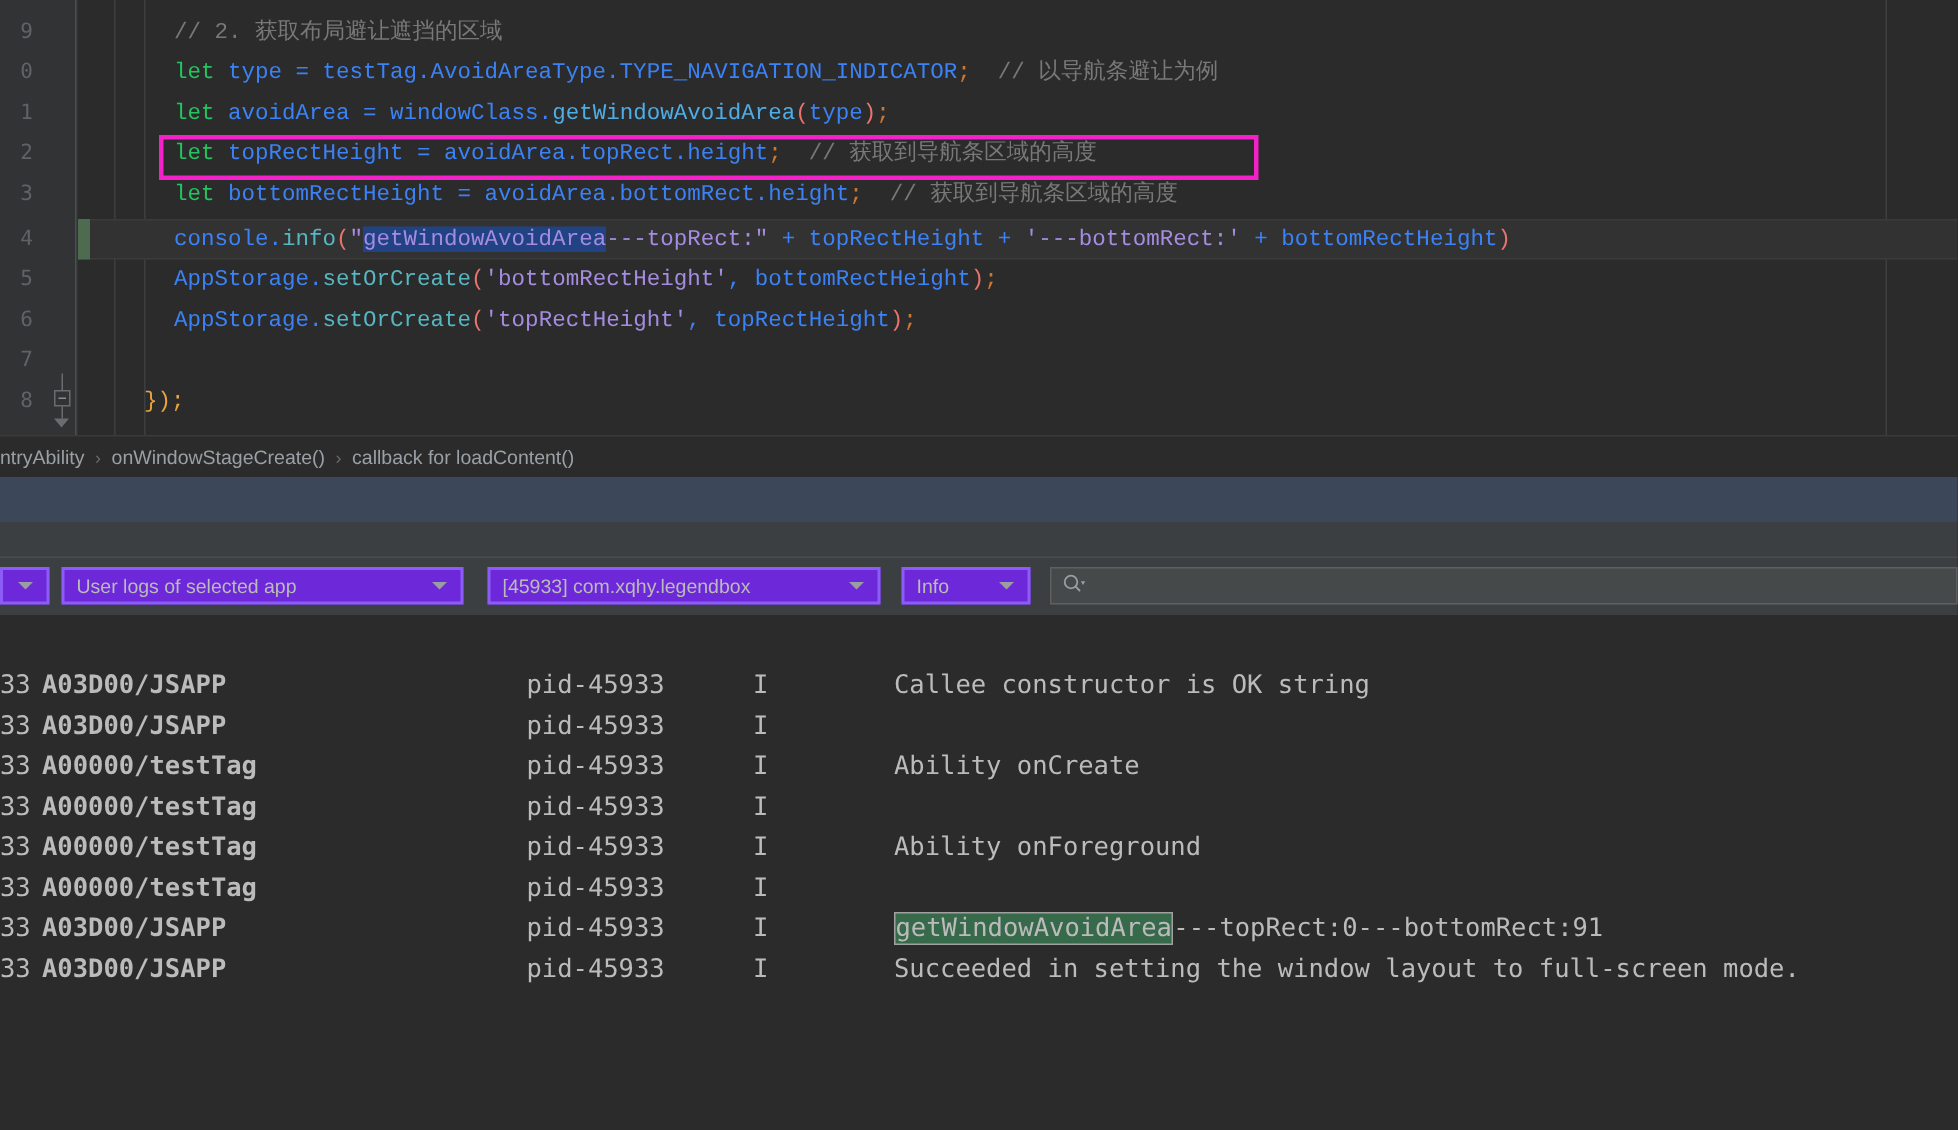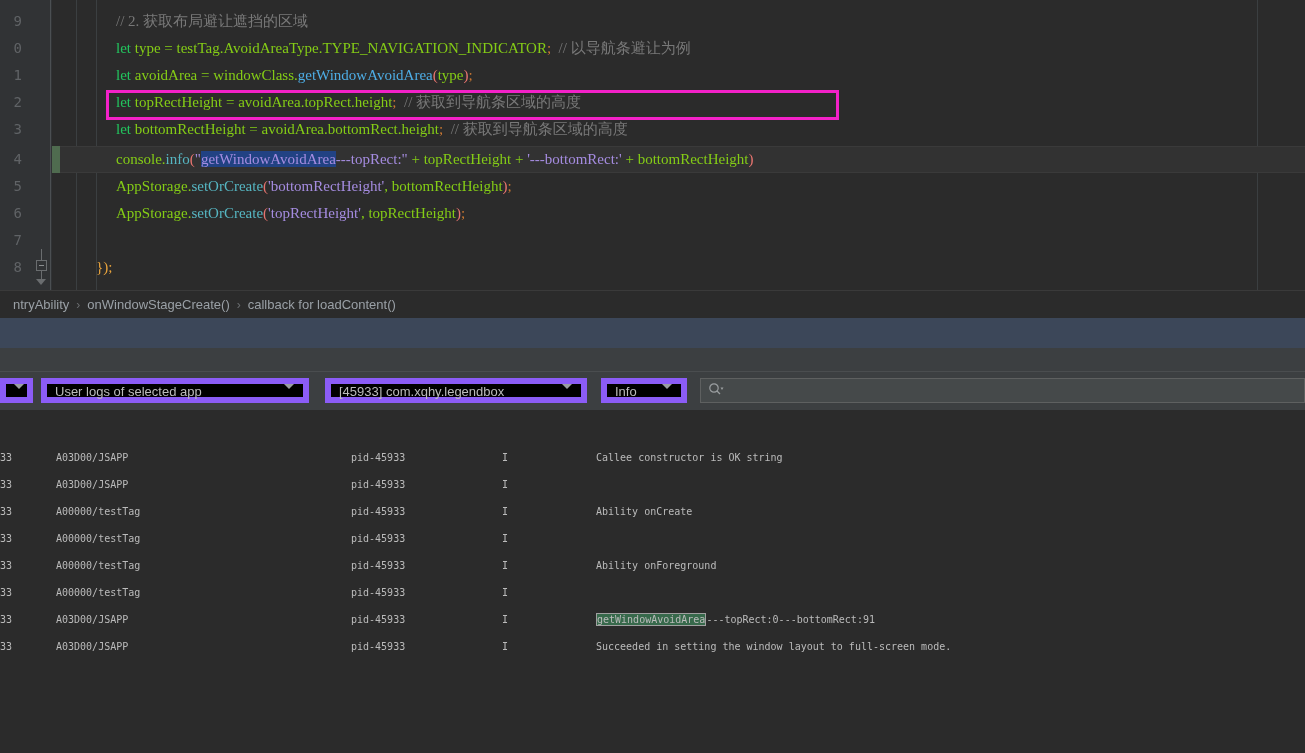--- a/index.html
+++ b/index.html
@@ -39,25 +39,25 @@
 
   .caret-row{
     position:absolute;left:52px;top:146px;width:1253px;height:27px;
     background:#323232;border-top:1px solid #3a3a3a;border-bottom:1px solid #3a3a3a;
     box-sizing:border-box;
   }
   .change-bar{position:absolute;left:52px;top:146px;width:8px;height:27px;background:#4f6b4f;}
 
   .code-line{
     position:absolute;left:0;height:27px;line-height:27px;
-    font-size:15px;font-family:Liberation Serif, serif;
+    font-size:15px;font-family:Liberation Mono, monospace;
     white-space:pre;
   }
   .tok-kw{color:#22c55e;}
-  .tok-plain{color:#84cc16;}
+  .tok-plain{color:#3b82f6;}
   .tok-fn{color:#56B6C2;}
   .tok-fn2{color:#4EADE5;}
   .tok-str{color:#A58CE0;}
   .tok-comment{color:#787878;}
   .tok-punct{color:#CC7832;}
   .tok-paren{color:#E8746F;}
   .sel{background:#214283;}
   .tok-brace{color:#E8A33D;}
 
   .magenta-box{
@@ -98,23 +98,23 @@
     position:absolute;left:0;top:348px;width:1305px;height:24px;
     background:#3C3F41;border-bottom:1px solid #4a4d4f;box-sizing:border-box;
   }
 
   
   .logbar1{
     position:absolute;left:0;top:372px;width:1305px;height:38px;
     background:#3C3F41;
   }
   .combo{
-    position:absolute;height:25px;background:#000000;
-    border:6px solid #8b5cf6;box-sizing:border-box;
-    display:flex;align-items:flex-start;
+    position:absolute;height:25px;background:#6d28d9;
+    border:2px solid #8b5cf6;box-sizing:border-box;
+    display:flex;align-items:center;
   }
   .combo-label{
     color:#BBBBBB;font-size:13px;font-family:"Liberation Sans",sans-serif;
     padding-left:8px;flex:1;white-space:nowrap;overflow:hidden;
   }
   .combo-arrow{
     width:0;height:0;border-left:5px solid transparent;border-right:5px solid transparent;
     border-top:5px solid #9a9ea0;margin-right:9px;
   }
   .searchbox{
@@ -130,25 +130,25 @@
     background:#2B2B2B;
   }
 
   
   .loglist{
     position:absolute;left:0;top:444px;width:1305px;height:309px;
     background:#2B2B2B;
   }
   .logrow{
     position:absolute;left:0;width:1224px;height:27px;line-height:27px;
-    font-size:10px;font-family:"DejaVu Sans Mono",monospace;
+    font-size:17px;font-family:"DejaVu Sans Mono",monospace;
     white-space:pre;color:#BBBBBB;
   }
   .c-time{position:absolute;left:0;width:30px;text-align:left;}
-  .c-tag{position:absolute;left:56px;}
+  .c-tag{position:absolute;left:28px;font-weight:bold;}
   .c-pid{position:absolute;left:351px;}
   .c-lvl{position:absolute;left:502px;}
   .c-msg{position:absolute;left:596px;}
   .greenhl{
     background:#37694B;border:1px solid #a0a0a0;box-sizing:border-box;
     padding:0 0px;color:#BBBBBB;
   }
 </style>
 </head>
 <body>
@@ -192,21 +192,21 @@
 
     <div class="fold-marker" style="left:36px;top:260px"></div>
     <div class="fold-stem" style="left:41px;top:249px;height:11px"></div>
     <div class="fold-stem" style="left:41px;top:271px;height:8px"></div>
     <div class="fold-arrow" style="left:36px;top:279px"></div>
 
     <div class="magenta-box" style="left:106px;top:90px;width:733px;height:30px"></div>
   </div>
 
   <div class="breadcrumb">
-    <span class="crumb" style="margin-left:13px">ntryAbility</span>
+    <span class="crumb" style="margin-left:0px">ntryAbility</span>
     <span class="crumb-sep">›</span>
     <span class="crumb">onWindowStageCreate()</span>
     <span class="crumb-sep">›</span>
     <span class="crumb">callback for loadContent()</span>
   </div>
 
   <div class="bluebar"></div>
   <div class="gap1"></div>
 
   <div class="logbar1">

